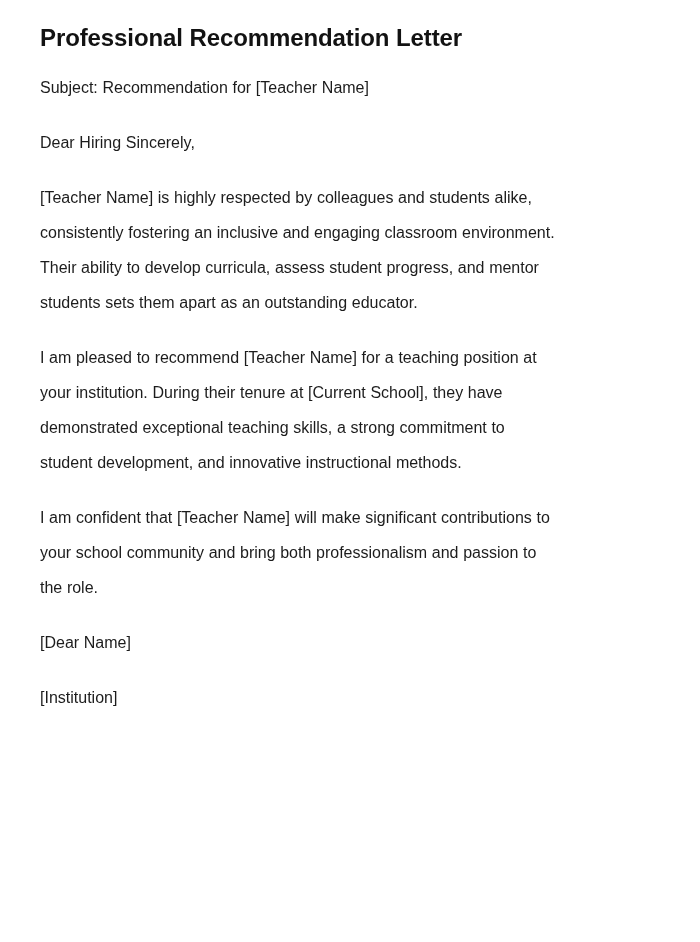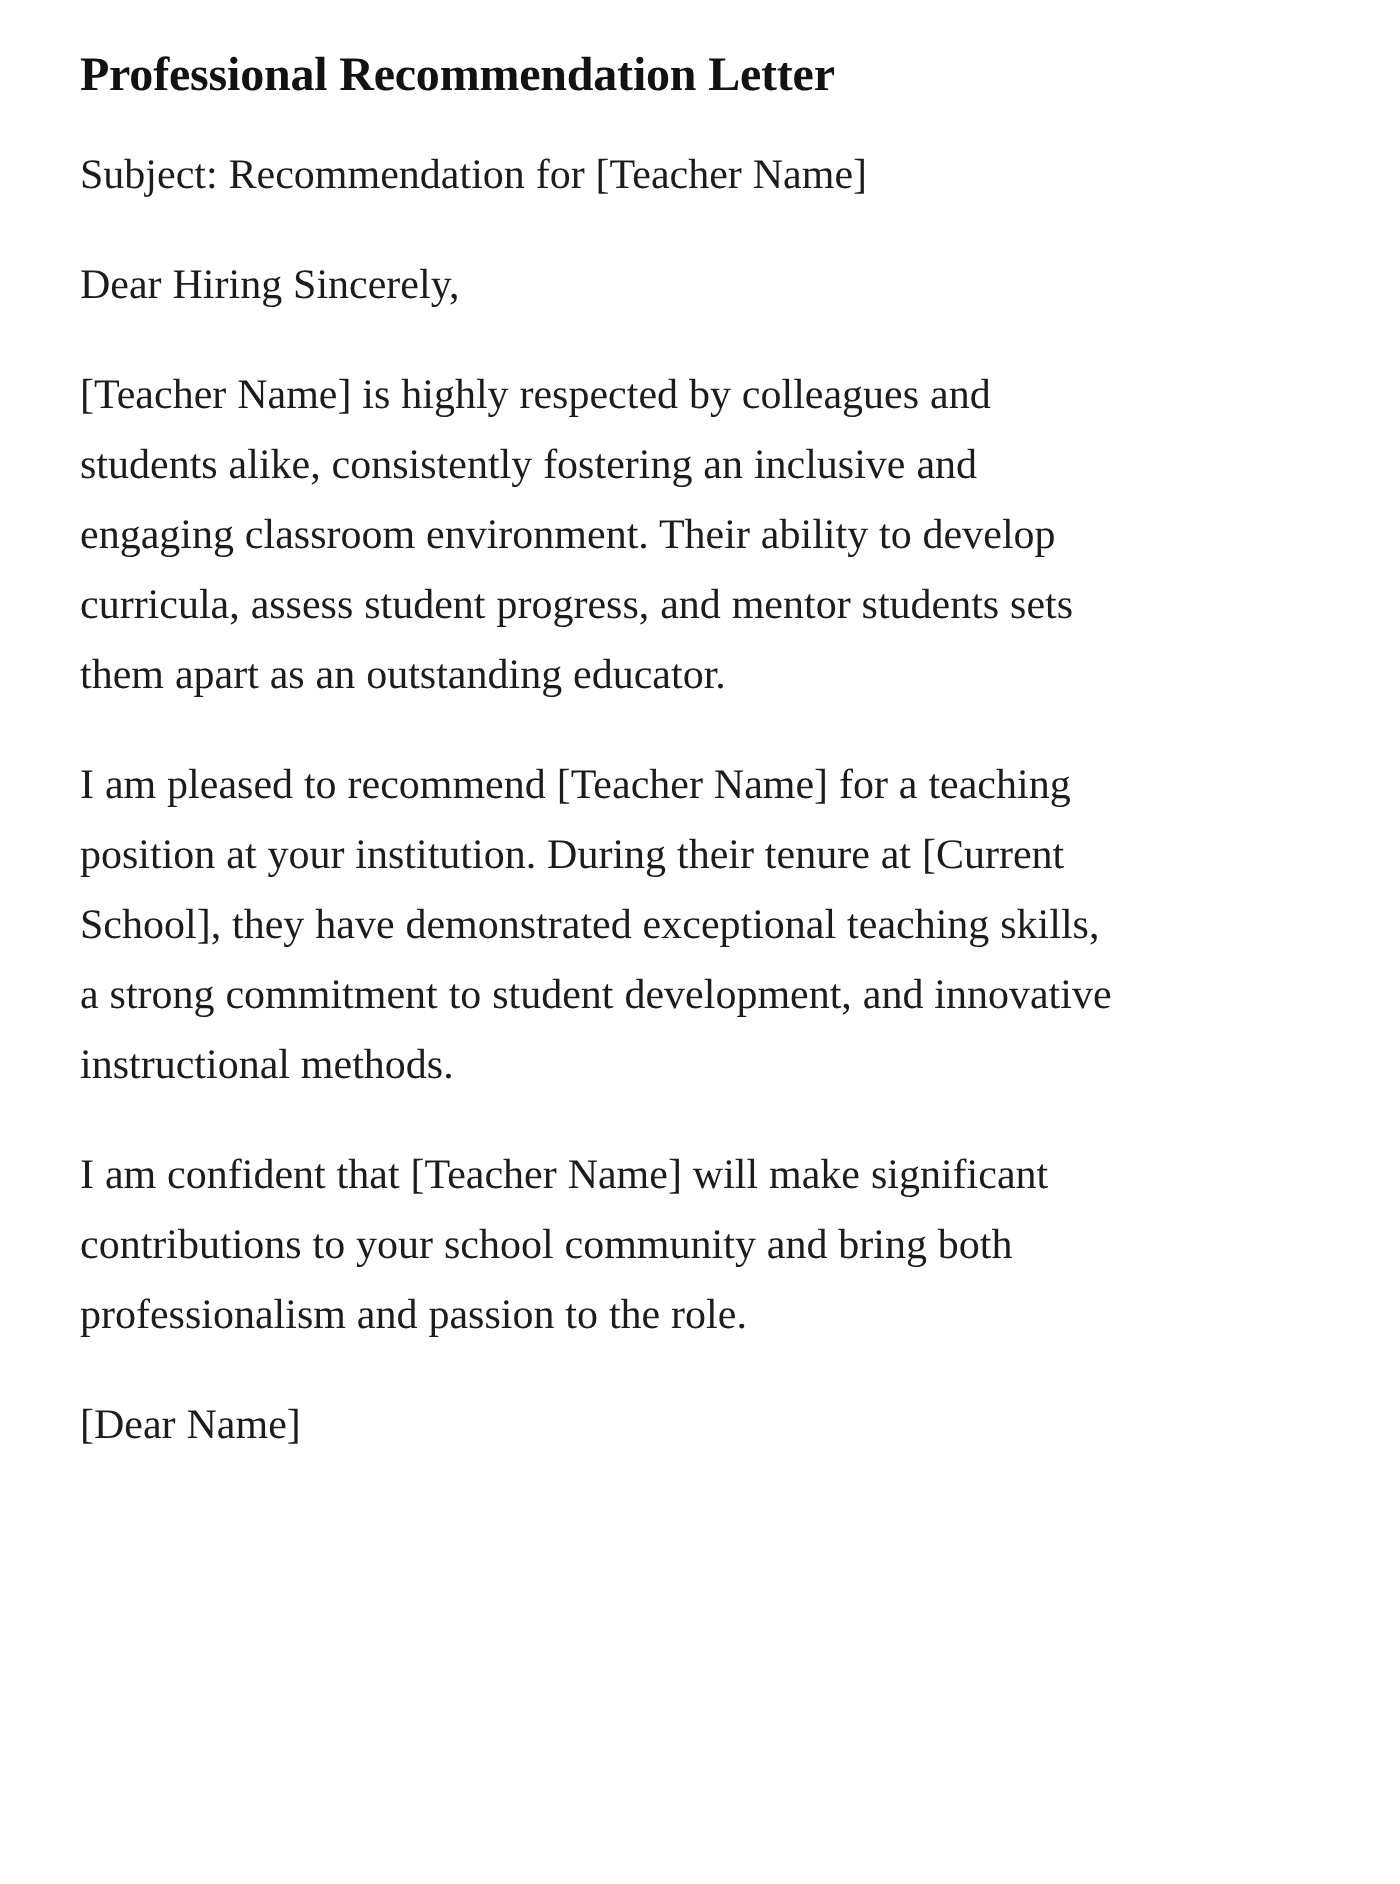--- a/index.html
+++ b/index.html
@@ -16,40 +16,39 @@
     color: #1c1c1c;
     -webkit-font-smoothing: antialiased;
   }
 
   .letter-document {
     width: 628px;
     min-height: 942px;
     background: #ffffff;
     box-sizing: border-box;
     padding: 22px 70px 24px 40px;
-    font-family: Liberation Serif, serif;
   }
 
   .letter-title {
     font-size: 24px;
     font-weight: bold;
     line-height: 32px;
     letter-spacing: -0.1px;
     color: #121212;
     margin: 0 0 16px 0;
     padding: 0;
   }
 
   .letter-body {
     margin: 0;
     padding: 0;
   }
 
   .letter-paragraph {
-    font-size: 21px;
+    font-size: 16px;
     line-height: 35px;
     color: #1c1c1c;
     margin: 0 0 20px 0;
     padding: 0;
     max-width: 595px;
     word-spacing: 0.2px;
   }
 
   .letter-paragraph:last-child {
     margin-bottom: 0;
@@ -75,15 +74,16 @@
     <p class="letter-paragraph">[Teacher Name] is highly respected by colleagues and students alike, consistently fostering an inclusive and engaging classroom environment. Their ability to develop curricula, assess student progress, and mentor students sets them apart as an outstanding educator.</p>
 
     <p class="letter-paragraph">I am pleased to recommend [Teacher Name] for a teaching position at your institution. During their tenure at [Current School], they have demonstrated exceptional teaching skills, a strong commitment to student development, and innovative instructional methods.</p>
 
     <p class="letter-paragraph">I am confident that [Teacher Name] will make significant contributions to your school community and bring both professionalism and passion to the role.</p>
 
 
     <p class="letter-paragraph">[Dear Name]</p>
 
 
+    <p class="letter-paragraph">[Institution]</p>
 
   </div>
 </div>
 
 </body></html>

